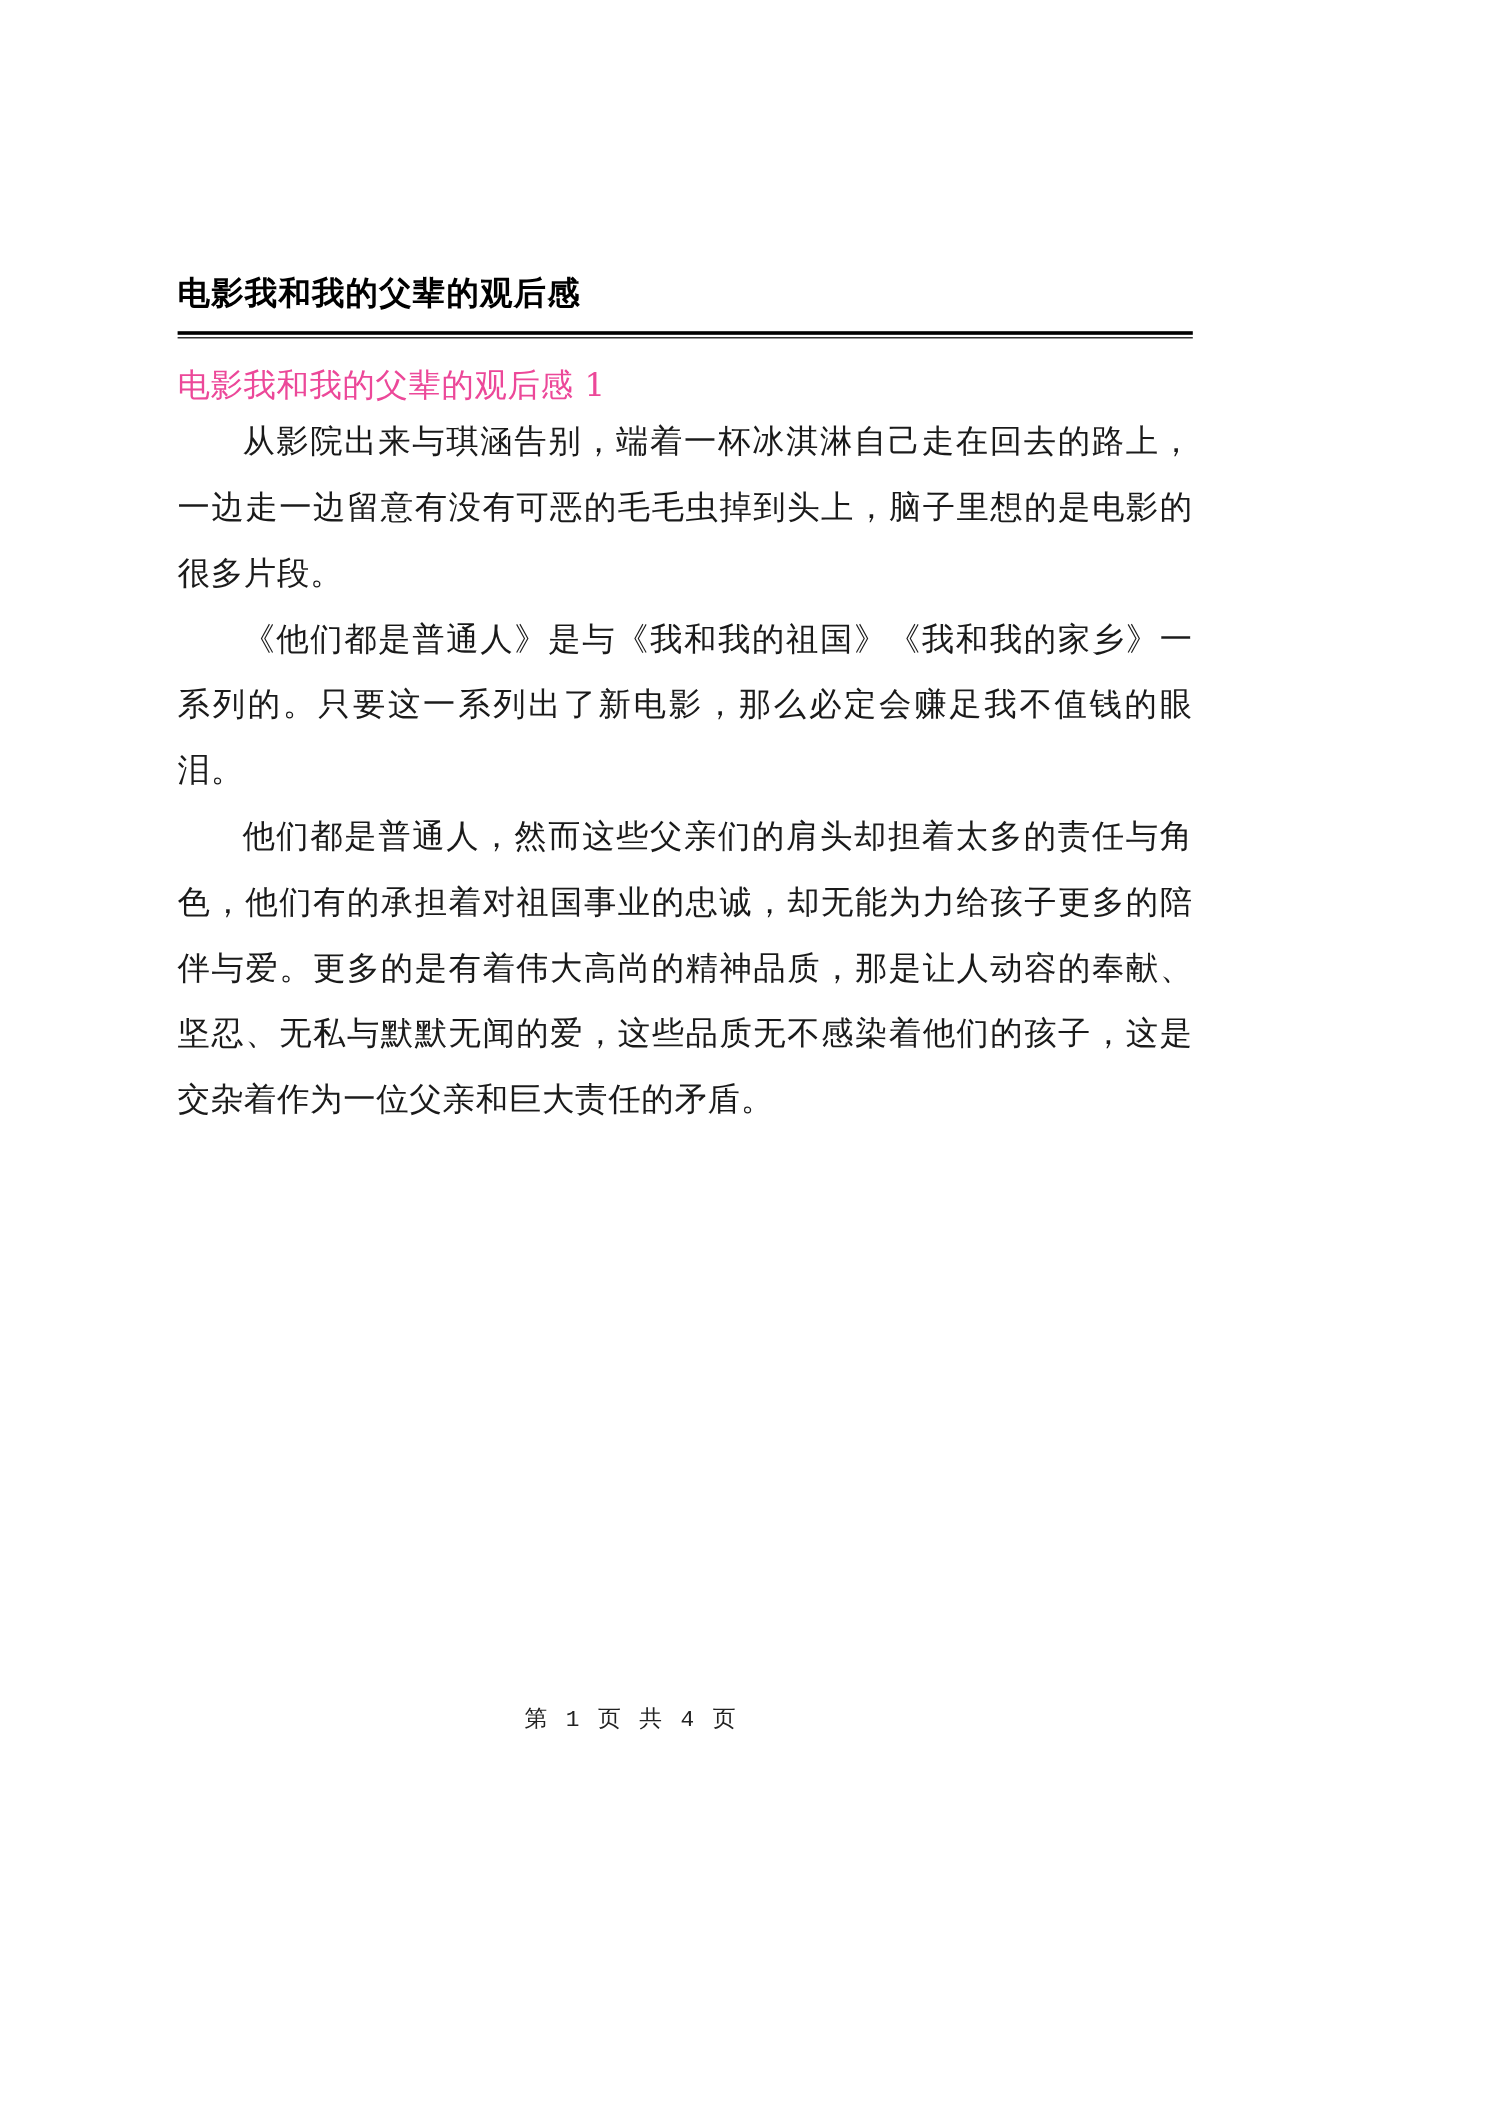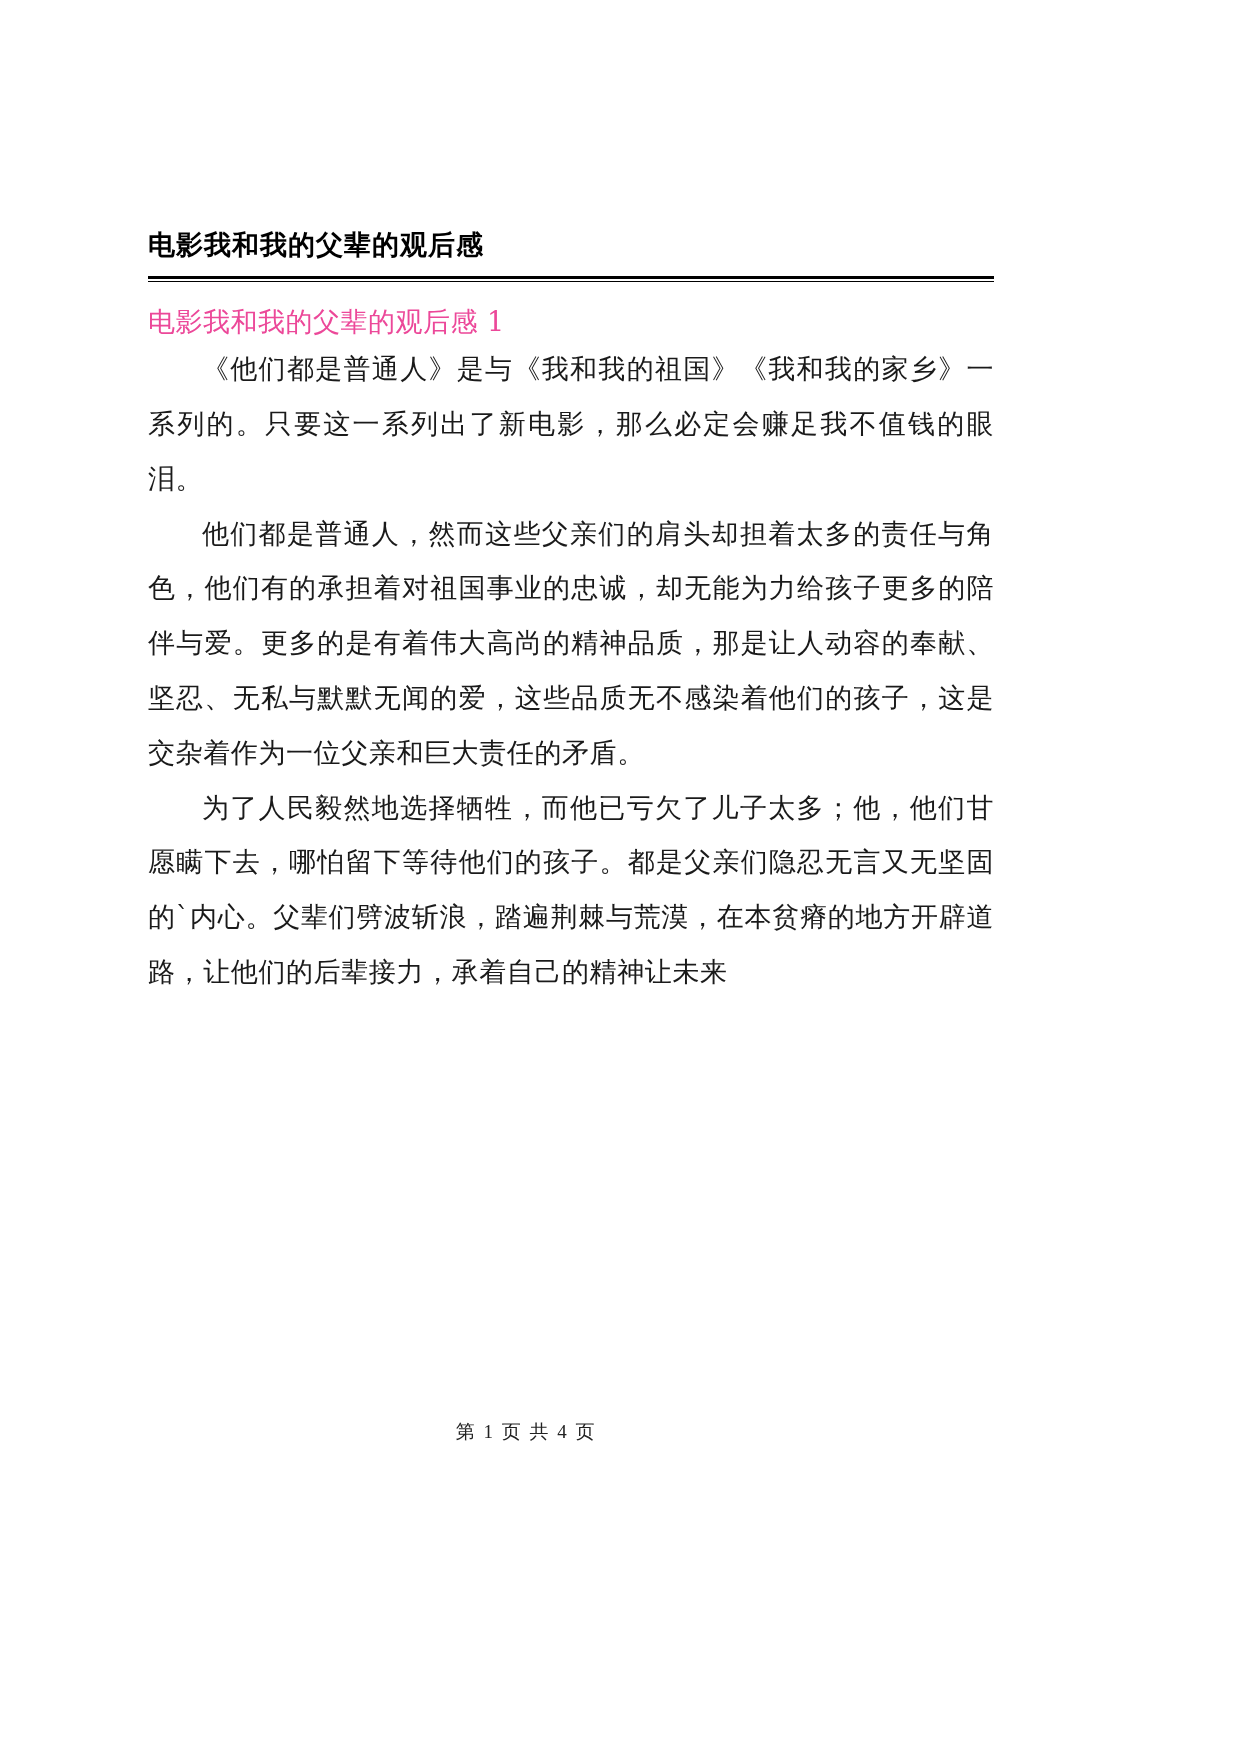--- a/index.html
+++ b/index.html
@@ -60,44 +60,44 @@
     margin: 0;
     letter-spacing: 0.6px;
     word-break: break-all;
   }
   .footer {
     position: absolute;
     left: 0;
     top: 1419px;
     width: 1052px;
     text-align: center;
-    font-family: Liberation Serif, serif;
+    font-family: Liberation Mono, monospace;
     font-size: 19px;
     color: #222222;
     letter-spacing: 2px;
   }
 </style>
 </head>
 <body>
 
 <div class="page">
 
   <div class="content">
 
     <h1 class="doc-title">电影我和我的父辈的观后感</h1>
 
     <div class="title-rule"></div>
 
     <div class="subtitle">电影我和我的父辈的观后感 1</div>
 
+    <p class="body-para">从影院出来与琪涵告别，端着一杯冰淇淋自己走在回去的路上，一边走一边留意有没有可恶的毛毛虫掉到头上，脑子里想的是电影的很多片段。</p>
 
     <p class="body-para">《他们都是普通人》是与《我和我的祖国》《我和我的家乡》一系列的。只要这一系列出了新电影，那么必定会赚足我不值钱的眼泪。</p>
 
 
     <p class="body-para">他们都是普通人，然而这些父亲们的肩头却担着太多的责任与角色，他们有的承担着对祖国事业的忠诚，却无能为力给孩子更多的陪伴与爱。更多的是有着伟大高尚的精神品质，那是让人动容的奉献、坚忍、无私与默默无闻的爱，这些品质无不感染着他们的孩子，这是交杂着作为一位父亲和巨大责任的矛盾。</p>
 
-    <p class="body-para">为了人民毅然地选择牺牲，而他已亏欠了儿子太多；他，他们甘愿瞒下去，哪怕留下等待他们的孩子。都是父亲们隐忍无言又无坚固的`内心。父辈们劈波斩浪，踏遍荆棘与荒漠，在本贫瘠的地方开辟道路，让他们的后辈接力，承着自己的精神让未来</p>
 
   </div>
 
   <div class="footer">第 1 页 共 4 页</div>
 
 </div>
 
 </body></html>

